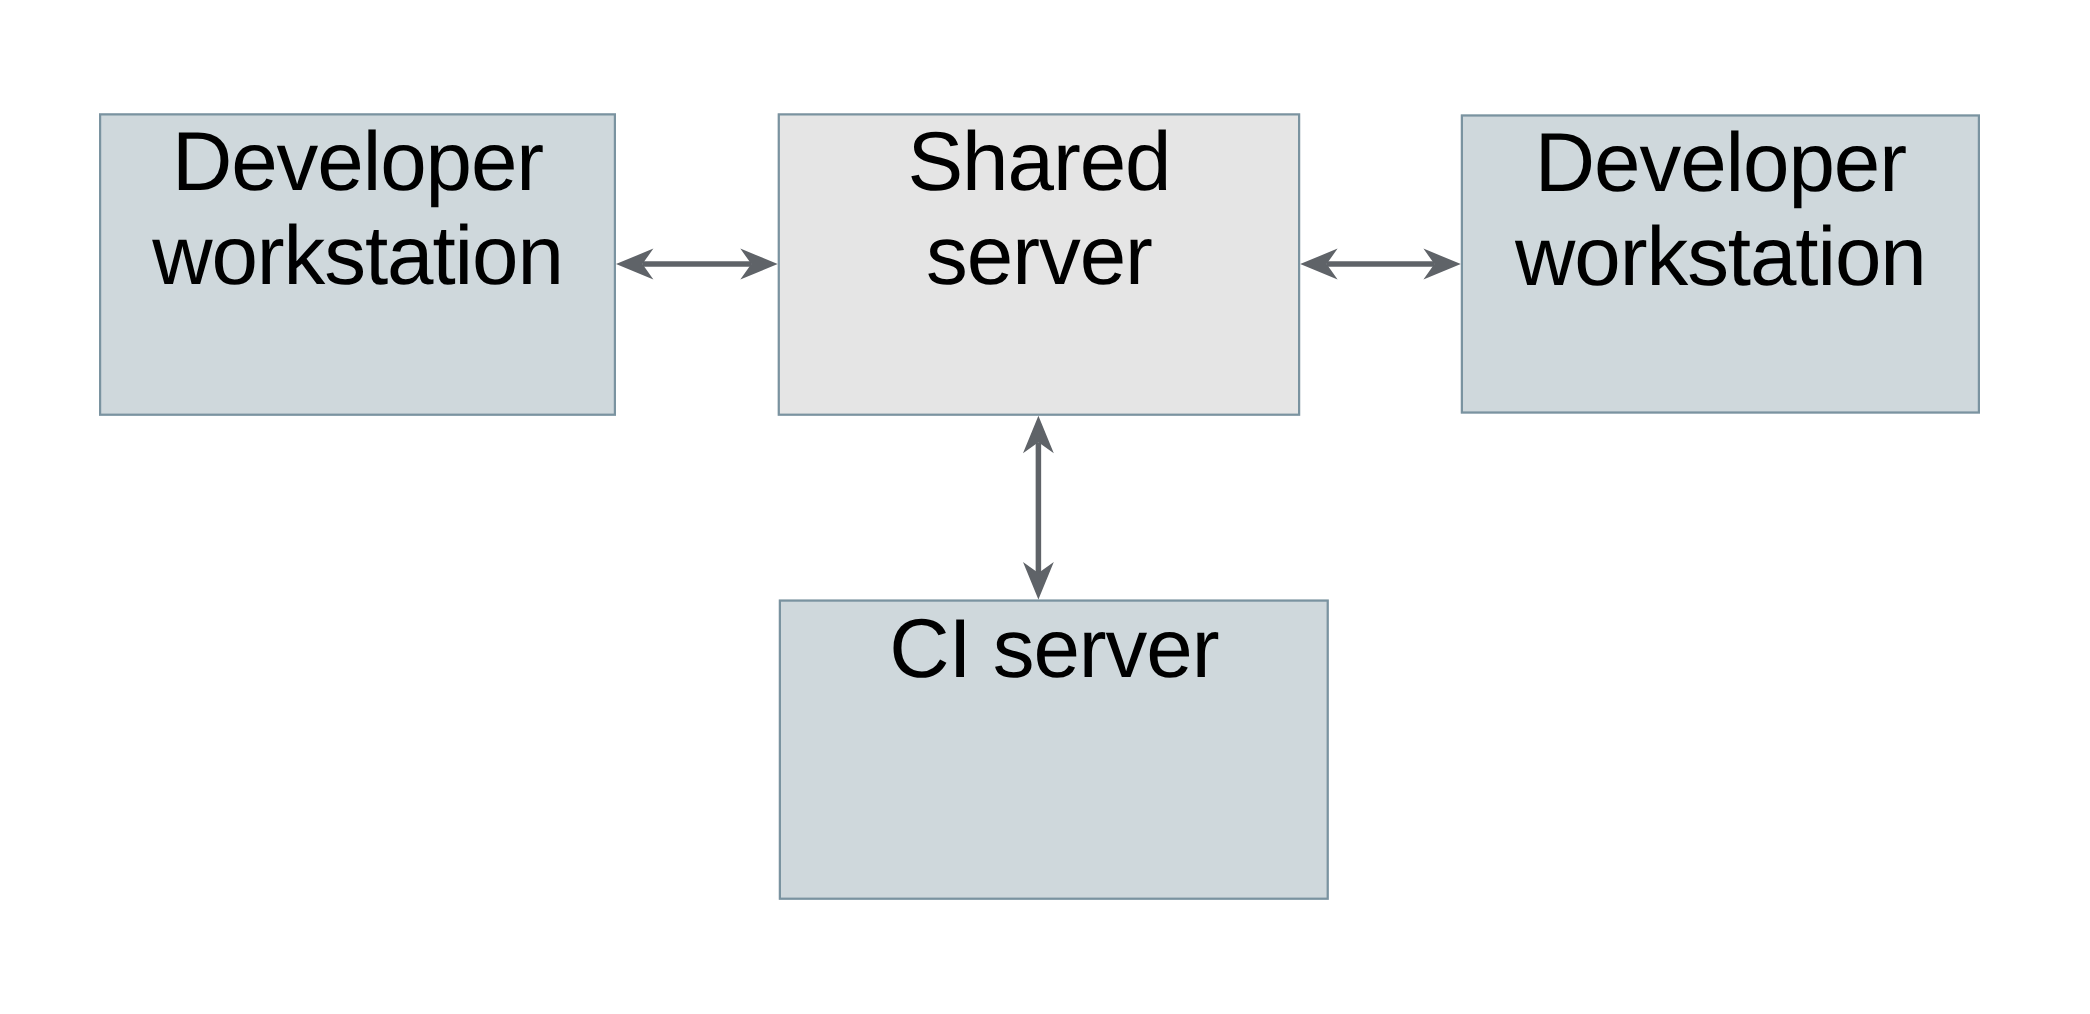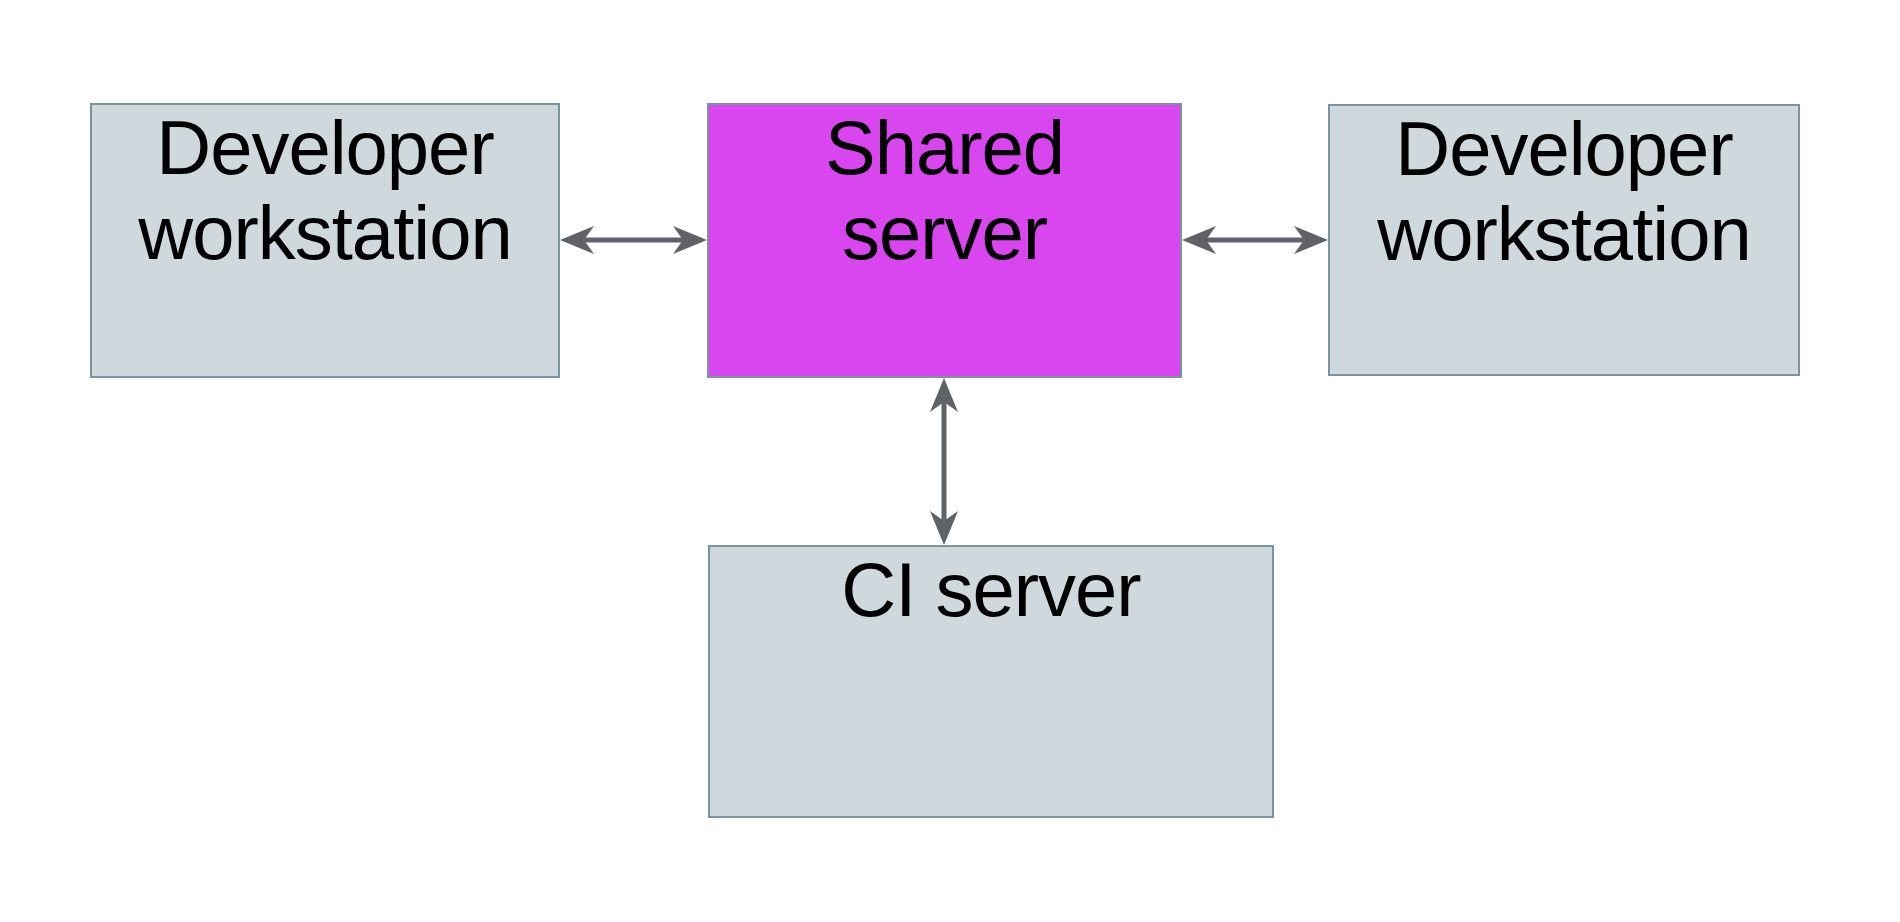--- a/index.html
+++ b/index.html
@@ -25,41 +25,41 @@
     text-align: center;
     font-size: 76px;
     line-height: 1.12;
     letter-spacing: -1px;
     white-space: nowrap;
   }
   .node .line { display: block; }
   #node-dev-left    { left: 90px;   top: 103px; width: 470px; height: 275px; }
   #node-shared-cache{ left: 707px;  top: 103px; width: 475px; height: 275px; }
   #node-dev-right   { left: 1328px; top: 104px; width: 472px; height: 272px; }
-  #node-ci-server   { left: 708px;  top: 545px; width: 566px; height: 273px; }
+  #node-ci-server   { left: 708px;  top: 545px; width: 500px; height: 273px; }
   .edges-layer {
     position: absolute;
     left: 0; top: 0;
     width: 1900px;
     height: 922px;
     pointer-events: none;
   }
   .edge-shaft { stroke-width: 5px; }
 </style>
 </head>
 <body>
 
 <div class="canvas">
 
   <div class="node" id="node-dev-left" style="background-color: rgb(207, 216, 220); border-color: rgb(122, 147, 160); color: rgb(0, 0, 0);">
     <span class="line">Developer</span>
     <span class="line">workstation</span>
   </div>
 
-  <div class="node" id="node-shared-cache" style="background-color: #d946ef; border-color: rgb(122, 147, 160); color: rgb(0, 0, 0);">
+  <div class="node" id="node-shared-cache" style="background-color: #e5e5e5; border-color: rgb(122, 147, 160); color: rgb(0, 0, 0);">
     <span class="line">Shared</span>
     <span class="line">server</span>
   </div>
 
   <div class="node" id="node-dev-right" style="background-color: rgb(207, 216, 220); border-color: rgb(122, 147, 160); color: rgb(0, 0, 0);">
     <span class="line">Developer</span>
     <span class="line">workstation</span>
   </div>
 
   <div class="node" id="node-ci-server" style="background-color: rgb(207, 216, 220); border-color: rgb(122, 147, 160); color: rgb(0, 0, 0);">

